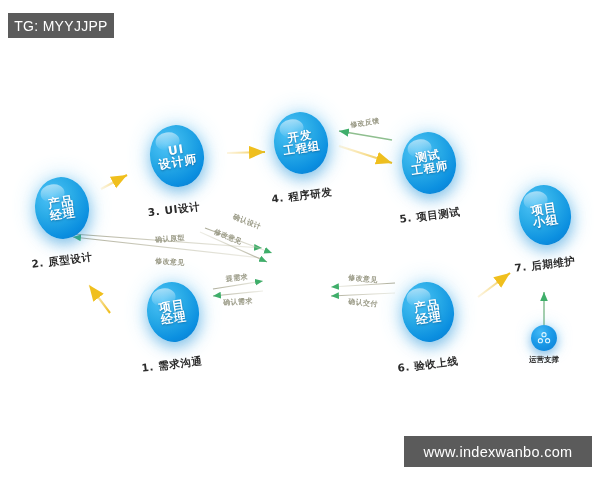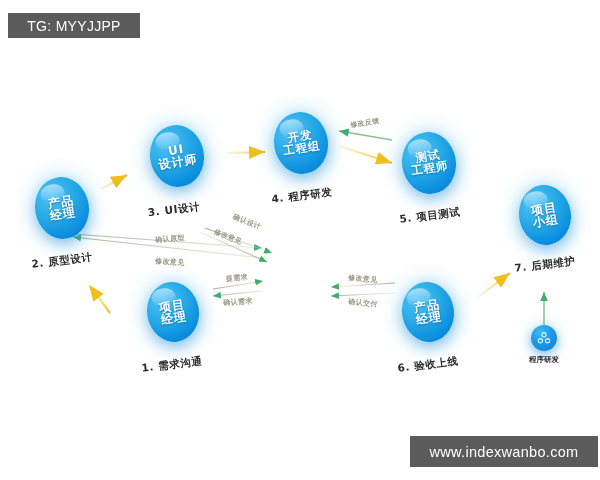--- a/index.html
+++ b/index.html
@@ -10,22 +10,22 @@
   }
   #stage{position:absolute;inset:0;width:600px;height:480px;background:#fff;}
 
   
   .wm{
     position:absolute;background:#5b5b5b;color:#fff;
     font-family:"Liberation Sans",sans-serif;
     display:flex;align-items:center;justify-content:center;
     letter-spacing:.3px;
   }
-  #wm-tl{left:8px;top:13px;width:132px;height:25px;font-size:14px;}
-  #wm-br{left:404px;top:436px;width:188px;height:31px;font-size:14.5px;margin-left:6px;}
+  #wm-tl{left:8px;top:13px;width:106px;height:25px;font-size:14px;}
+  #wm-br{left:404px;top:436px;width:188px;height:31px;font-size:14.5px;}
 
   
   #edges{position:absolute;left:0;top:0;width:600px;height:480px;}
 
   
   .node{position:absolute;transform:translate(-50%,-50%);}
   .bubble{
     position:relative;border-radius:50%;
     background:radial-gradient(circle at 34% 28%, #4fc3f7 0%, #29abe7 38%, #0b8fe0 72%, #0a74c9 100%);
     box-shadow:0 6px 14px rgba(19,128,205,.38), 0 0 22px rgba(80,190,245,.45);
@@ -231,21 +231,21 @@
 
 
   <div class="iconnode" style="left:544px;top:345px;">
     <div class="icirc" style="width:26px;height:26px;">
       <svg width="16" height="16" viewBox="0 0 24 24">
         <circle cx="12" cy="7" r="3.1" fill="none" stroke="#dff6ff" stroke-width="1.6"></circle>
         <circle cx="6.6" cy="16" r="3.1" fill="none" stroke="#dff6ff" stroke-width="1.6"></circle>
         <circle cx="17.4" cy="16" r="3.1" fill="none" stroke="#dff6ff" stroke-width="1.6"></circle>
       </svg>
     </div>
-    <div class="ilabel" style="font-size:7.5px;">程序研发</div>
+    <div class="ilabel" style="font-size:7.5px;">运营支撑</div>
   </div>
 
   <div class="elab" style="left:170px;top:239px;transform:translate(-50%,-50%) rotate(-4deg);">确认原型</div>
   <div class="elab" style="left:170px;top:262px;transform:translate(-50%,-50%) rotate(4deg);">修改意见</div>
 
   <div class="elab" style="left:247px;top:222px;transform:translate(-50%,-50%) rotate(22deg);">确认设计</div>
   <div class="elab" style="left:228px;top:237px;transform:translate(-50%,-50%) rotate(22deg);">修改意见</div>
 
   <div class="elab" style="left:237px;top:278px;transform:translate(-50%,-50%) rotate(-5deg);">提需求</div>
   <div class="elab" style="left:238px;top:302px;transform:translate(-50%,-50%) rotate(-3deg);">确认需求</div>

